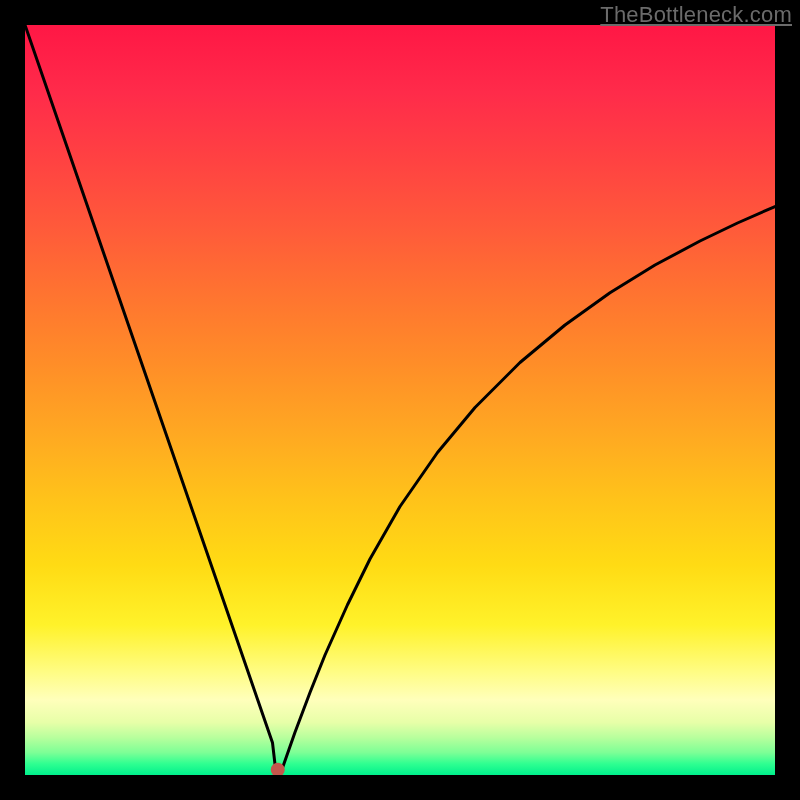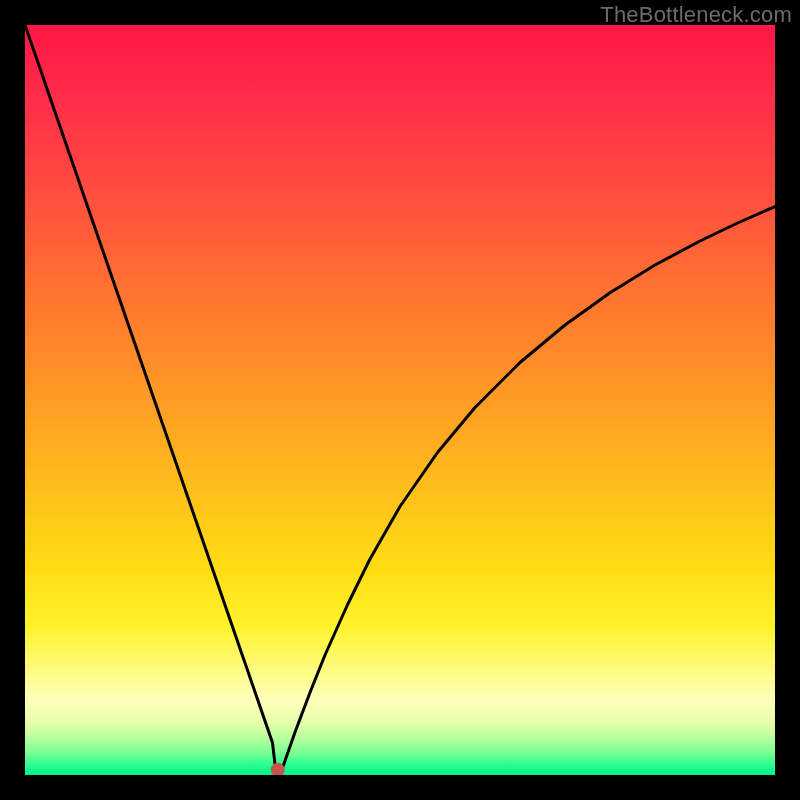--- a/index.html
+++ b/index.html
@@ -52,20 +52,21 @@
   }
   .watermark {
     position: absolute;
     top: 2px;
     right: 8px;
     color: #6b6b6b;
     font-size: 22px;
     font-family: Arial, sans-serif;
     letter-spacing: 0.2px;
     user-select: none;
+    text-decoration: underline;
   }
 </style>
 </head>
 <body>
 
 <div class="frame">
   <div class="plot-area">
     <svg class="plot-svg" id="plot-svg" viewBox="0 0 750 750" preserveAspectRatio="none">
         <path d="M0.00 0.00 L37.50 108.75 L75.00 217.50 L112.50 326.25 L150.00 435.00 L187.50 543.75 L210.00 609.00 L225.00 652.50 L232.50 674.25 L240.00 696.00 L247.50 717.75 L251.25 750.00 L255.00 750.00 L270.00 707.25 L285.00 667.50 L300.00 630.00 L322.50 579.75 L345.00 534.00 L375.00 481.50 L412.50 427.50 L450.00 382.50 L495.00 337.50 L540.00 300.00 L585.00 267.75 L630.00 240.00 L675.00 216.00 L712.50 198.00 L750.00 181.50" fill="none" stroke="#000000" stroke-width="3" stroke-linejoin="round" stroke-linecap="round"></path>
         <circle cx="252.75" cy="744.75" r="7" fill="#c4564c"></circle>

